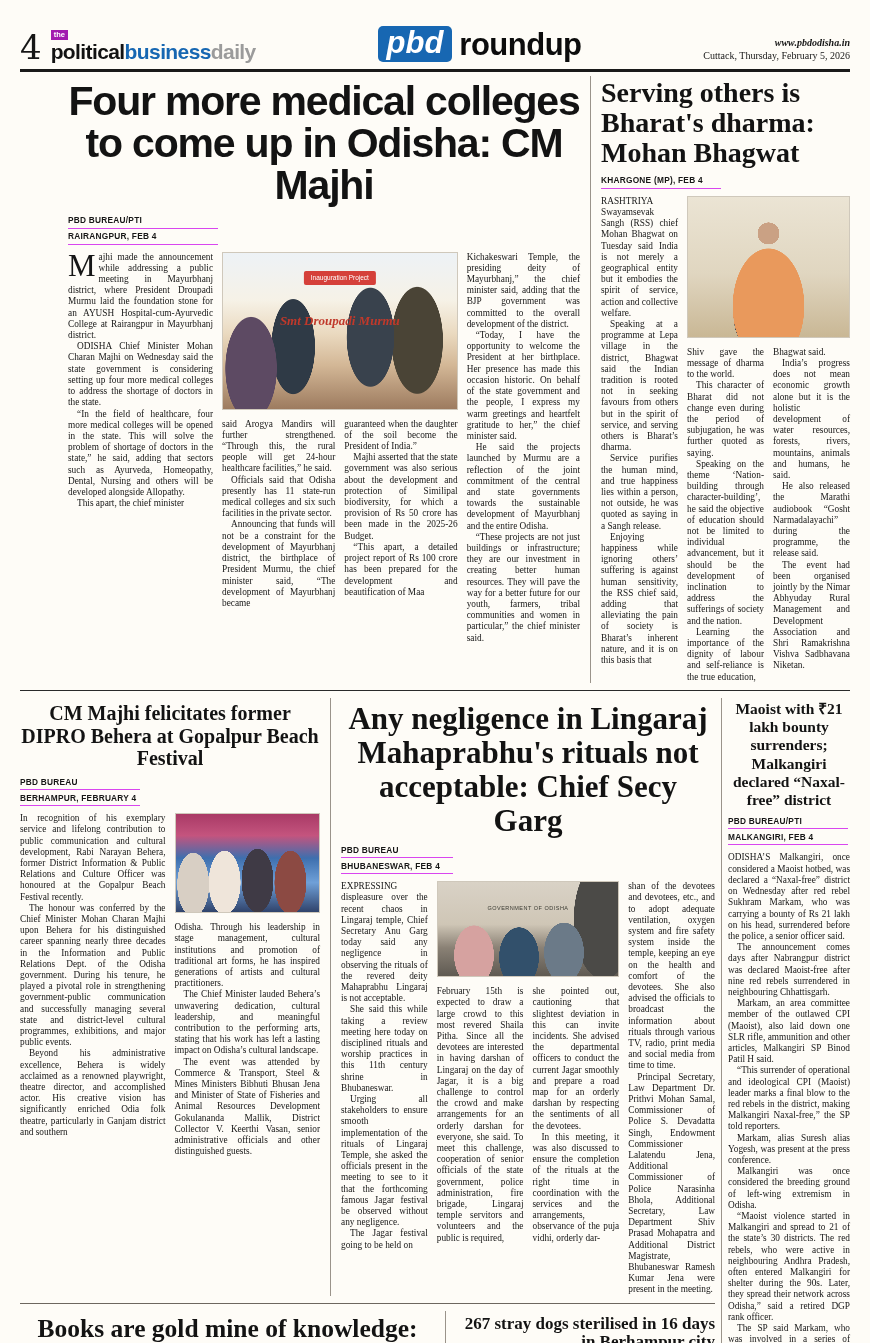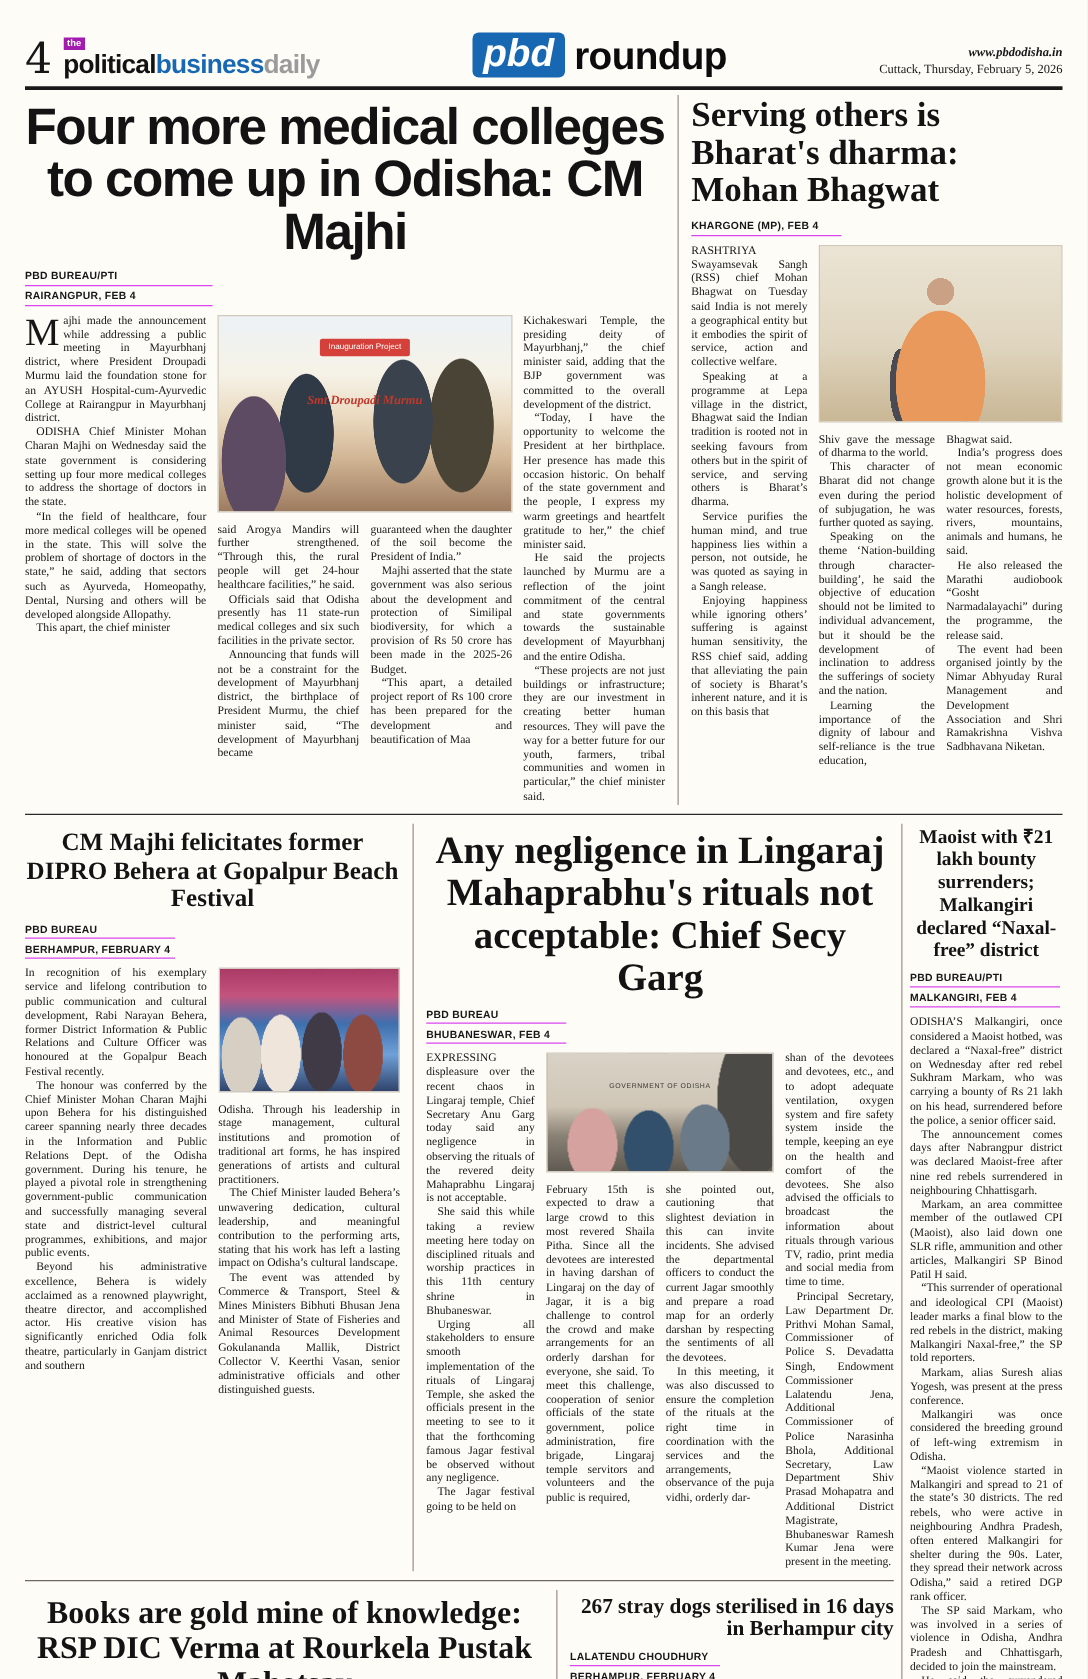--- a/index.html
+++ b/index.html
@@ -68,21 +68,21 @@
 
   
   .photo{border:1px solid #cfc8bb;position:relative;overflow:hidden;background:#ddd;}
   .photo-murmu{height:158px;background:
     radial-gradient(ellipse 26px 52px at 12% 74%,#5d4a63 98%,transparent),
     radial-gradient(ellipse 22px 48px at 30% 60%,#2f3a46 98%,transparent),
     radial-gradient(ellipse 24px 50px at 63% 54%,#39424d 98%,transparent),
     radial-gradient(ellipse 26px 54px at 83% 56%,#4a4436 98%,transparent),
     linear-gradient(180deg,#edf2f6 0%,#f6f2e7 30%,#ead9bf 52%,#d3b796 72%,#9d7b5f 100%);}
   .ph-script{position:absolute;top:40%;left:0;right:0;text-align:center;color:#c0392b;
-             font-size:10px;font-weight:700;font-style:italic;}
+             font-size:13px;font-weight:700;font-style:italic;}
   .ph-tag{position:absolute;top:12%;left:50%;transform:translateX(-50%);background:#d5403a;
           color:#fff;font-size:6.5px;padding:1px 7px;border-radius:2px;
           font-family:"Liberation Sans",sans-serif;white-space:nowrap;}
   .photo-bhagwat{height:142px;background:
     radial-gradient(circle 11px at 50% 26%,#caa184 99%,transparent),
     radial-gradient(ellipse 36px 58px at 50% 78%,#e9995c 99%,transparent),
     radial-gradient(ellipse 8px 30px at 33% 80%,#4a4a52 99%,transparent),
     radial-gradient(ellipse 8px 30px at 60% 80%,#4a4a52 99%,transparent),
     linear-gradient(180deg,#ebe4d4 0%,#e0d6c0 55%,#c9b795 100%);}
   .photo-dipro{height:100px;background:
@@ -126,21 +126,21 @@
     <div class="section-banner">
       <span class="pbd-box">pbd</span>
       <span class="roundup">roundup</span>
     </div>
     <div class="mh-right">
       <div class="website">www.pbdodisha.in</div>
       <div class="edition">Cuttack, Thursday, February 5, 2026</div>
     </div>
   </header>
 
-  <section class="row" style="margin-top:4px;">
+  <section class="row" style="margin-top:4px;margin-left:48px;">
     <article class="art-medical">
       <h1 class="hl hl-medical">Four more medical colleges to come up in Odisha: CM Majhi</h1>
       <div class="byline-block">
         <span>PBD BUREAU/PTI</span>
         <span>RAIRANGPUR, FEB 4</span>
       </div>
       <div class="cols cols-4 bt">
         <div class="c1 dropcap">
             <p>Majhi made the announcement while addressing a public meeting in Mayurbhanj district, where President Droupadi Murmu laid the foundation stone for an AYUSH Hospital-cum-Ayurvedic College at Rairangpur in Mayurbhanj district.</p>
             <p>ODISHA Chief Minister Mohan Charan Majhi on Wednesday said the state government is considering setting up four more medical colleges to address the shortage of doctors in the state.</p>

